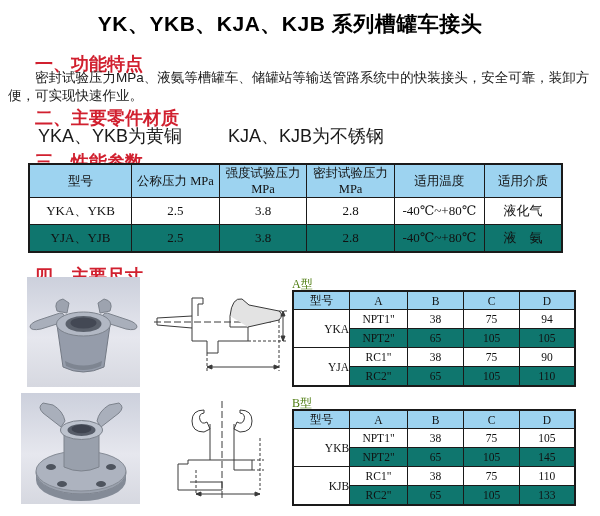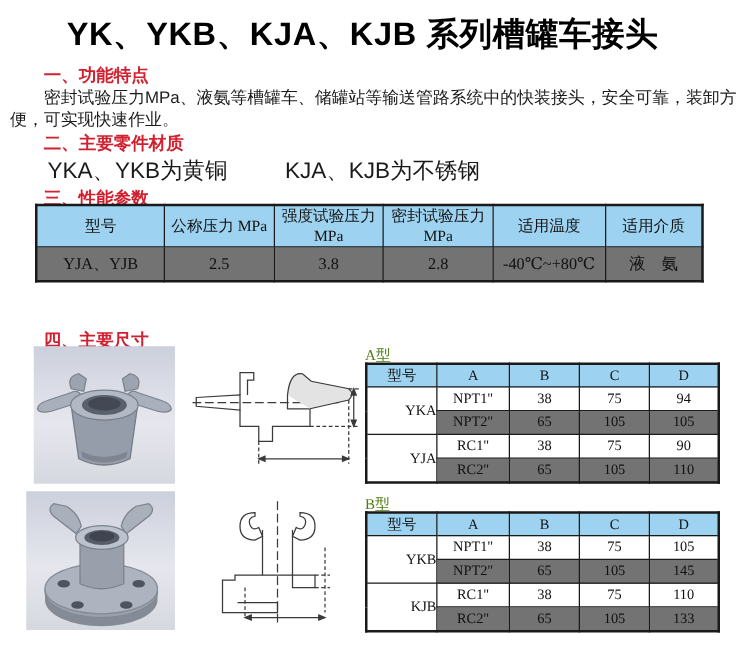--- a/index.html
+++ b/index.html
@@ -1,28 +1,28 @@
 <!DOCTYPE html>
 <html><head>
 <meta charset="utf-8">
 <style>
   html,body{margin:0;padding:0;background:#ffffff;}
   body{width:600px;height:516px;position:relative;font-family:"Liberation Sans","DejaVu Sans",sans-serif;color:#111;overflow:hidden;}
   .abs{position:absolute;}
-  .page-title{top:10px;left:0;width:580px;text-align:center;font-size:26px;font-weight:bold;letter-spacing:0.5px;color:#000;}
-  .sec-head{color:#d1202f;font-weight:bold;font-size:14px;}
+  .page-title{top:10px;left:0;width:580px;text-align:center;font-size:21px;font-weight:bold;letter-spacing:0.5px;color:#000;}
+  .sec-head{color:#d1202f;font-weight:bold;font-size:18px;}
   .body-par{left:8px;top:69px;width:586px;font-size:13.5px;line-height:18px;text-indent:27px;color:#1a1a1a;}
   .materials{left:38px;top:124px;font-size:18px;color:#1a1a1a;}
   .materials .m1{margin-right:46px;}
   table{border-collapse:collapse;font-family:"Liberation Serif","DejaVu Serif",serif;}
   td,th{border:1px solid #1a1a1a;text-align:center;padding:0;font-weight:normal;}
   .perf{left:28px;top:163px;width:535px;border:2px solid #1a1a1a;font-size:13px;}
   .perf th{height:28px;background:#9dd3f0;font-size:12.5px;}
   .perf td{height:26px;}
-  .yellow td{background:#737373;}
+  .yellow td{background:#0f766e;}
   .white-cell{background:#ffffff !important;text-align:right;}
   .dim{width:284px;border:2px solid #1a1a1a;font-size:11.5px;}
   .dim th{height:17px;background:#9dd3f0;}
   .dim td{height:18px;}
   .dim-label{font-family:"Liberation Serif","DejaVu Serif",serif;font-size:12px;color:#4d7c0f;}
   .photo{background:linear-gradient(180deg,#ccd0dc 0%,#e6e7ee 55%,#d6d8e0 100%);}
   .drawing{background:#ffffff;}
 </style>
 </head>
 <body>
@@ -50,20 +50,28 @@
     </colgroup>
   <tbody>
       <tr>
     <th>型号</th>
     <th>公称压力 MPa</th>
     <th>强度试验压力MPa</th>
     <th>密封试验压力MPa</th>
     <th>适用温度</th>
     <th>适用介质</th>
   </tr>
+  <tr>
+    <td>YKA、YKB</td>
+    <td>2.5</td>
+    <td>3.8</td>
+    <td>2.8</td>
+    <td>-40℃~+80℃</td>
+    <td>液化气</td>
+  </tr>
   <tr class="yellow">
     <td>YJA、YJB</td>
     <td>2.5</td>
     <td>3.8</td>
     <td>2.8</td>
     <td>-40℃~+80℃</td>
     <td>液　氨</td>
   </tr>
 </tbody>
   </table>

